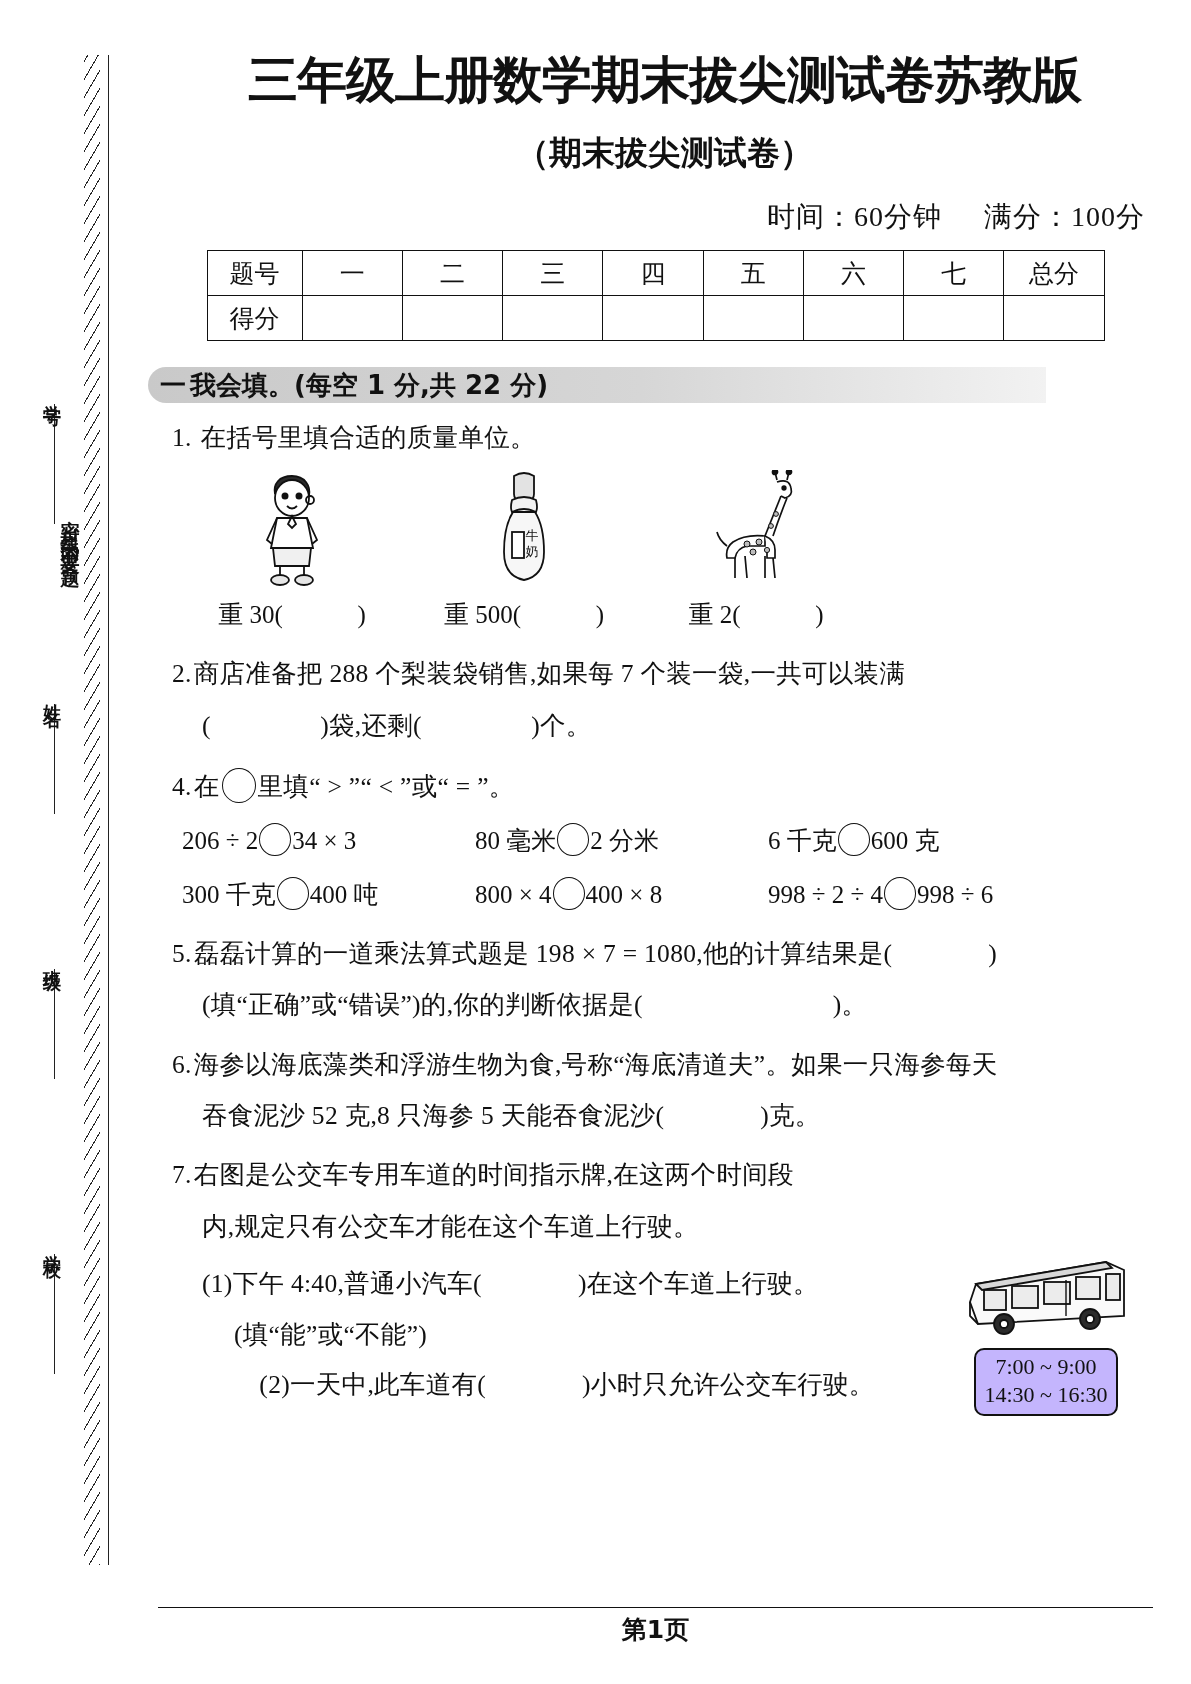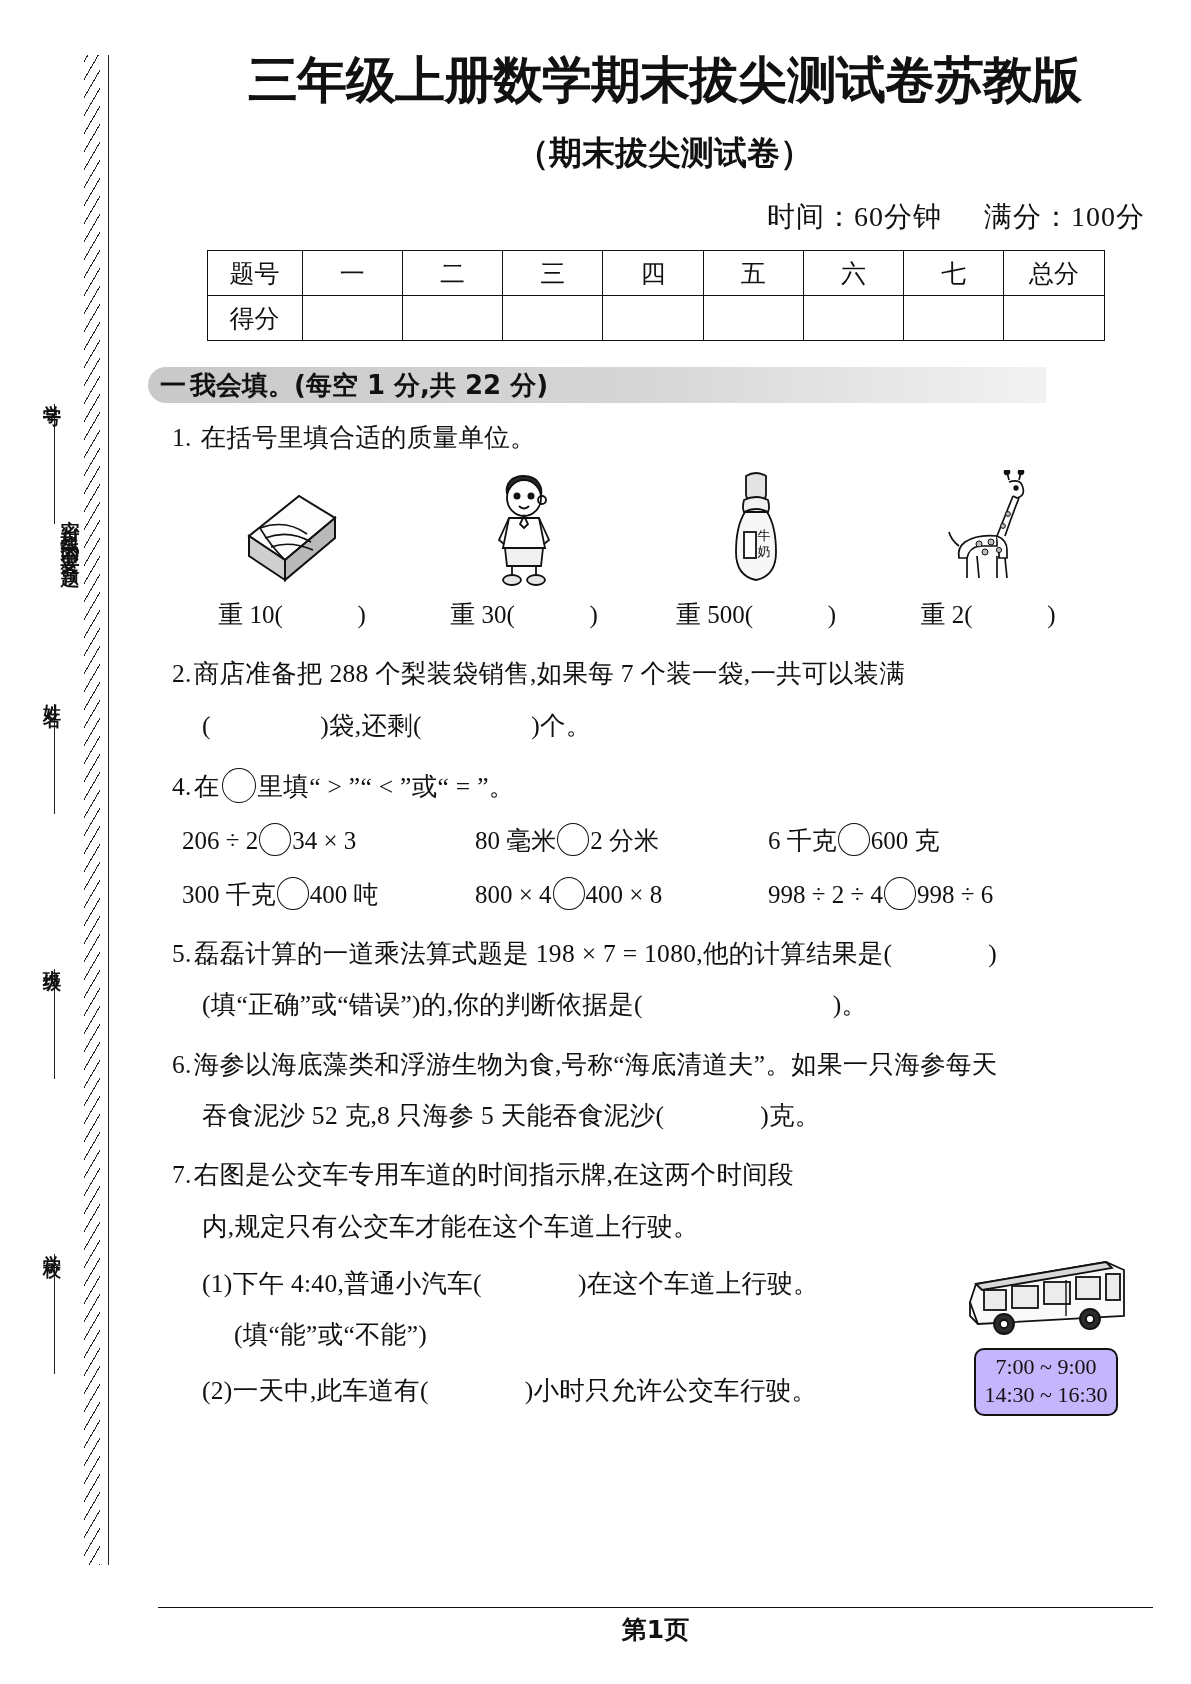--- a/index.html
+++ b/index.html
@@ -325,40 +325,20 @@
     <span class="label">我会填。(每空 1 分,共 22 分)</span>
   </div>
 
   <div class="q">
     <span class="num">1.</span>
     <span>在括号里填合适的质量单位。</span>
   </div>
 
   <div class="pic-row">
 
-    <div class="pic-cell">
-      <div class="pic-box">
-        <svg width="130" height="110" viewBox="0 0 130 110">
-          <g fill="none" stroke="#111" stroke-width="2">
-            <path d="M22 58 L72 18 L108 40 L58 82 Z" fill="#fdfdfd"></path>
-            <path d="M22 58 L22 78 L58 102 L58 82 Z" fill="#cfcfcf"></path>
-            <path d="M58 82 L108 40 L108 60 L58 102 Z" fill="#b9b9b9"></path>
-            <path d="M33 50 C50 44 66 46 80 56" stroke-width="1.6"></path>
-            <path d="M38 60 C54 54 70 56 84 64" stroke-width="1.6"></path>
-            <path d="M44 69 C58 64 72 66 86 72" stroke-width="1.6"></path>
-            <path d="M33 50 C40 62 48 72 58 82" stroke-width="1.6"></path>
-          </g>
-        </svg>
-      </div>
-      <div class="pic-label">
-        <span>重 10(</span>
-        <span class="blank-sm"></span>
-        <span>)</span>
-      </div>
-    </div>
 
     <div class="pic-cell">
       <div class="pic-box">
         <svg width="90" height="118" viewBox="0 0 90 118">
           <g fill="none" stroke="#111" stroke-width="1.8">
             <path d="M28 24 C28 10 62 10 62 26 C64 16 58 6 45 6 C32 6 26 14 28 24Z" fill="#2a2a2a"></path>
             <ellipse cx="45" cy="28" rx="17" ry="18" fill="#fff"></ellipse>
             <circle cx="38" cy="26" r="2.6" fill="#111"></circle>
             <circle cx="52" cy="26" r="2.6" fill="#111"></circle>
             <path d="M40 36 Q45 41 50 36"></path>
@@ -492,21 +472,21 @@
     </div>
   </div>
 
   <div class="q" style="margin-top:18px; width:760px;">
     <span class="num">7.</span><span>右图是公交车专用车道的时间指示牌,在这两个时间段</span>
     <div class="indent" style="margin-top:10px;">内,规定只有公交车才能在这个车道上行驶。</div>
     <div class="indent" style="margin-top:16px;">
       <span>(1)下午 4:40,普通小汽车(</span><span class="blank-md"></span><span>)在这个车道上行驶。</span>
     </div>
     <div class="indent" style="margin-top:10px; padding-left:62px;">(填“能”或“不能”)</div>
-    <div class="indent" style="margin-top:14px;">
+    <div class="indent" style="margin-top:8px;text-align:center;">
       <span>(2)一天中,此车道有(</span><span class="blank-md"></span><span>)小时只允许公交车行驶。</span>
     </div>
   </div>
 
   <div class="bus-fig">
     <div>
       <svg width="180" height="100" viewBox="0 0 180 100">
         <g fill="none" stroke="#111" stroke-width="1.8">
           <path d="M14 58 L20 40 L150 18 L168 26 L168 72 L22 80 Z" fill="#fafafa"></path>
           <path d="M20 40 L150 18 L156 24 L26 46 Z" fill="#d8d8d8"></path>

